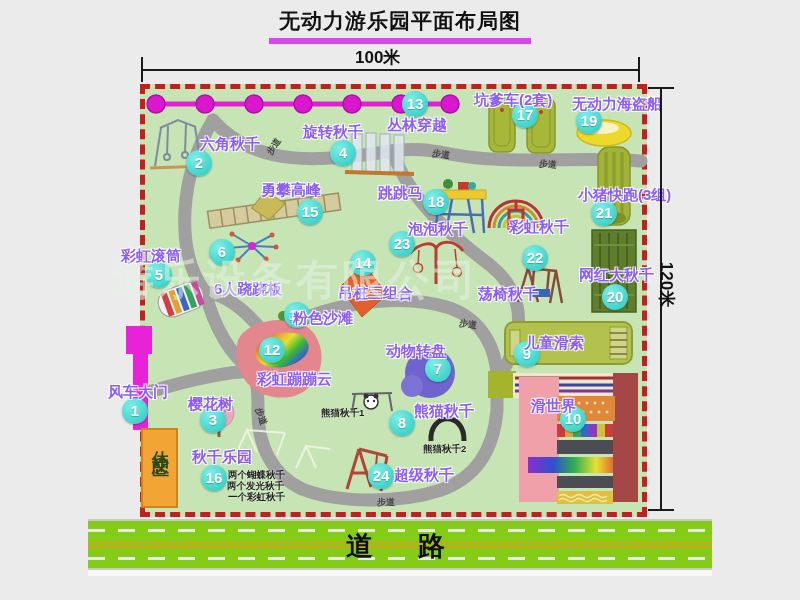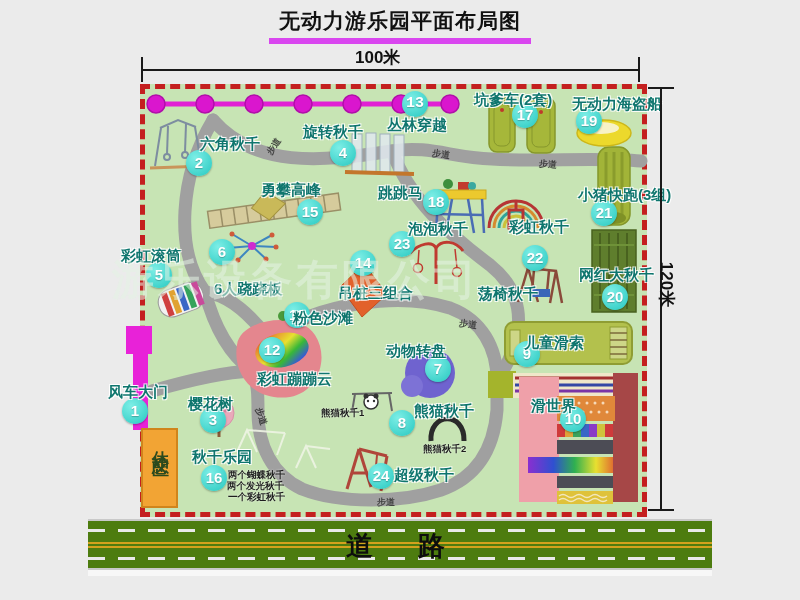--- a/index.html
+++ b/index.html
@@ -9,39 +9,39 @@
   .page-title span{display:inline-block;font-size:21px;font-weight:700;color:#111;
         border-bottom:6px solid #d946ef;padding:0 10px 3px 10px;letter-spacing:1px;}
   .park{position:absolute;left:140px;top:84px;width:497px;height:423px;background:#c7e4b4;
         border:5px dashed #c41f1f;z-index:1;}
   .gfx{position:absolute;left:0;top:0;z-index:10;}
   
   .dim{position:absolute;background:#1a1a1a;z-index:45;}
   .dim-label{position:absolute;font-size:17px;font-weight:700;color:#111;z-index:45;white-space:nowrap;}
   .dim-label.v{left:636px;top:273px;width:60px;text-align:center;transform:rotate(90deg);}
   
-  .map-label{position:absolute;font-size:15px;font-weight:700;color:#0f766e;white-space:nowrap;z-index:30;
+  .map-label{position:absolute;font-size:15px;font-weight:700;color:#8b5cf6;white-space:nowrap;z-index:30;
         text-shadow:-1px -1px 0 rgba(255,255,255,.85),1px -1px 0 rgba(255,255,255,.85),
                     -1px 1px 0 rgba(255,255,255,.85),1px 1px 0 rgba(255,255,255,.85);}
   .map-label.vertical{writing-mode:vertical-rl;font-size:17px;letter-spacing:5px;color:#2c4a1e;
         text-shadow:none;}
   .map-sublabel{position:absolute;font-size:9.5px;font-weight:700;color:#1d1d1d;white-space:nowrap;z-index:30;
         text-shadow:0 0 2px rgba(255,255,255,.8);}
   .badge{position:absolute;width:26px;height:26px;border-radius:50%;z-index:29;
         background:radial-gradient(circle at 35% 30%,#7deee6,#27c8c0);
         color:#fff;font-size:15px;font-weight:700;line-height:26px;text-align:center;
         box-shadow:0 1px 2px rgba(0,0,0,.3);text-shadow:0 1px 1px rgba(0,0,0,.25);}
   .walkway-label{position:absolute;font-size:9px;font-weight:700;color:#2f2f2f;z-index:28;opacity:.85;}
   
   .wm-company{position:absolute;left:112px;top:252px;font-size:42px;font-weight:700;z-index:40;
         color:rgba(228,242,228,.55);letter-spacing:4px;white-space:nowrap;pointer-events:none;}
   .wm-phone{position:absolute;left:172px;top:292px;font-size:33px;font-weight:700;z-index:40;
         color:rgba(110,160,230,.5);letter-spacing:1px;white-space:nowrap;pointer-events:none;}
   
-  .road{position:absolute;left:88px;top:519px;width:624px;height:47px;background:#4d7c0f;
+  .road{position:absolute;left:88px;top:519px;width:624px;height:47px;background:#84cc16;
         border-top:2px solid #c9c9c9;border-bottom:2px solid #c9c9c9;z-index:5;}
   .road-dash{position:absolute;left:0;right:0;height:3px;
         background:repeating-linear-gradient(90deg,#e9e9e9 0 17px,rgba(0,0,0,0) 17px 30px);}
   .road-dash.top{top:8px;} .road-dash.bottom{bottom:8px;}
   .road-yellow{position:absolute;left:0;right:0;height:2px;background:#d3a21d;}
   .road-yellow.y1{top:21px;} .road-yellow.y2{top:25px;}
   .road-label{position:absolute;width:100%;text-align:center;top:7px;font-size:27px;font-weight:700;
         color:#0d0d0d;letter-spacing:9px;}
   .road-under{position:absolute;left:88px;top:570px;width:624px;height:6px;background:#f7f7f7;z-index:4;}
 </style>
@@ -394,21 +394,21 @@
       <div class="map-sublabel" style="left: 321px; top: 407px;">熊猫秋千1</div>
       <div class="map-sublabel" style="left: 423px; top: 443px;">熊猫秋千2</div>
       <div class="badge" style="left: 514px; top: 341px;">9</div>
       <div class="map-label" style="left: 524px; top: 334px;">儿童滑索</div>
       <div class="badge" style="left: 560px; top: 406px;">10</div>
       <div class="map-label" style="left: 531px; top: 397px;">滑世界</div>
       <div class="badge" style="left: 284px; top: 302px;">11</div>
       <div class="map-label" style="left: 293px; top: 309px;">粉色沙滩</div>
       <div class="badge" style="left: 259px; top: 337px;">12</div>
       <div class="map-label" style="left: 257px; top: 370px;">彩虹蹦蹦云</div>
-      <div class="badge" style="left: 402px; top: 91px; font-family: Liberation Mono, monospace;">13</div>
+      <div class="badge" style="left: 402px; top: 91px;">13</div>
       <div class="map-label" style="left: 387px; top: 116px;">丛林穿越</div>
       <div class="badge" style="left: 350px; top: 250px;">14</div>
       <div class="map-label" style="left: 338px; top: 284px;">吊桩三组合</div>
       <div class="badge" style="left: 297px; top: 199px;">15</div>
       <div class="map-label" style="left: 261px; top: 181px;">勇攀高峰</div>
       <div class="badge" style="left: 201px; top: 465px;">16</div>
       <div class="map-label" style="left: 192px; top: 448px;">秋千乐园</div>
       <div class="map-sublabel" style="left: 228px; top: 469px;">两个蝴蝶秋千</div>
       <div class="map-sublabel" style="left: 227px; top: 480px;">两个发光秋千</div>
       <div class="map-sublabel" style="left: 228px; top: 491px;">一个彩虹秋千</div>

